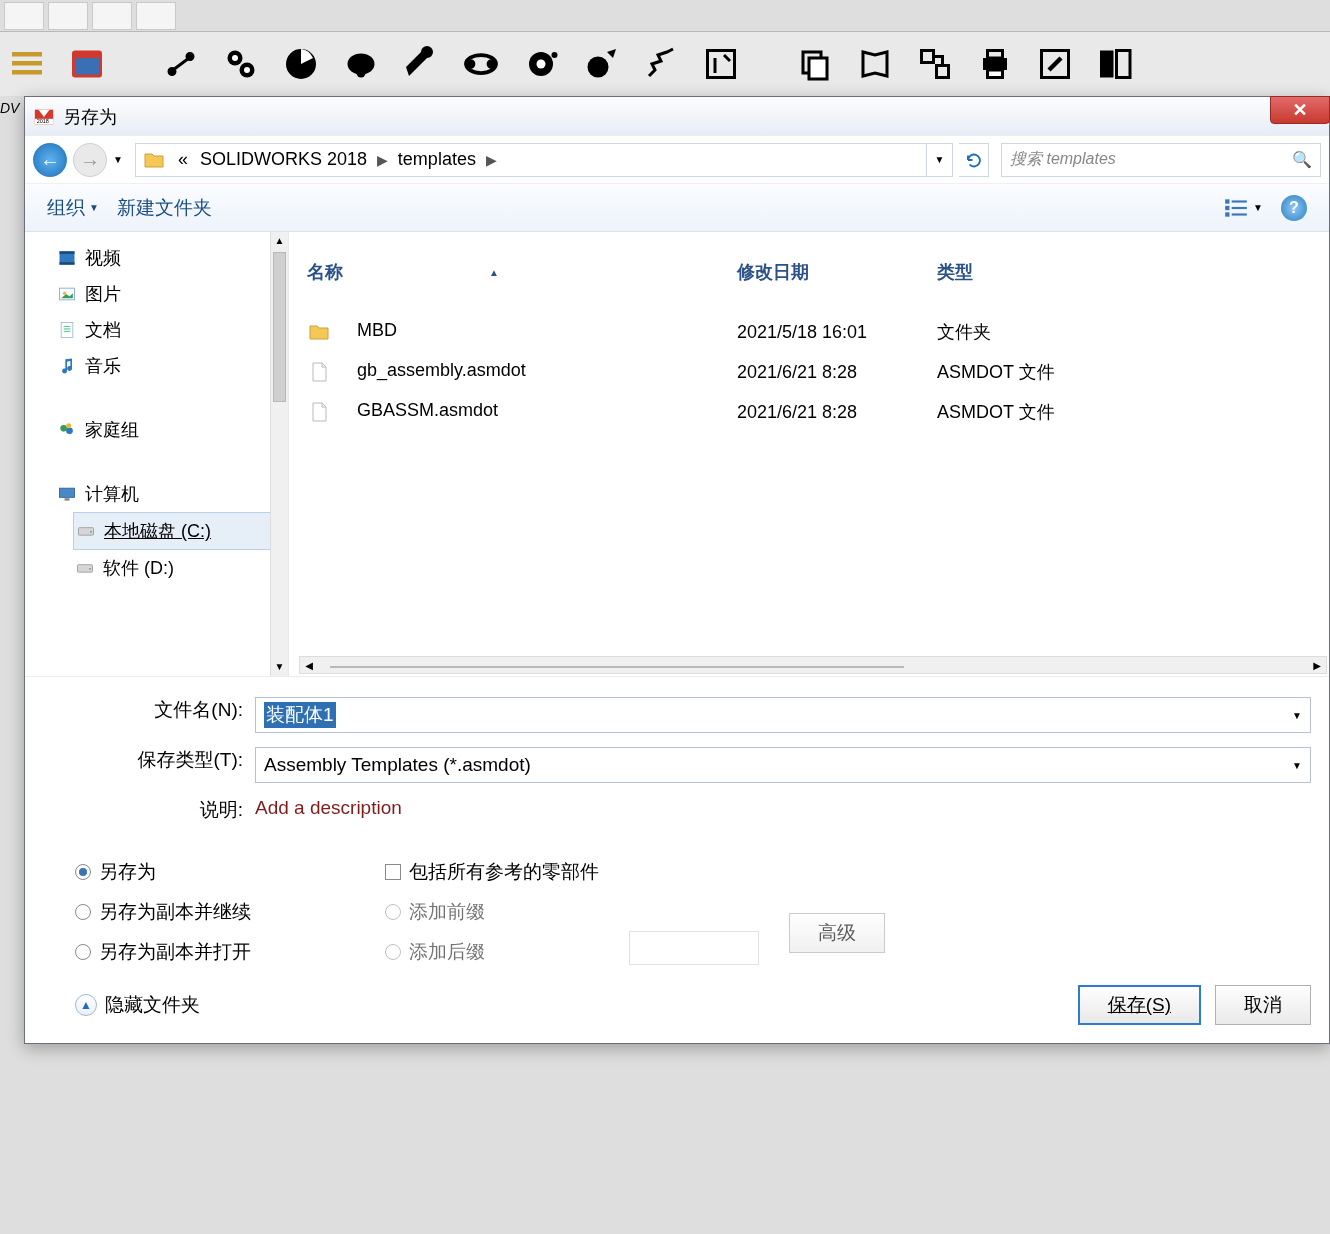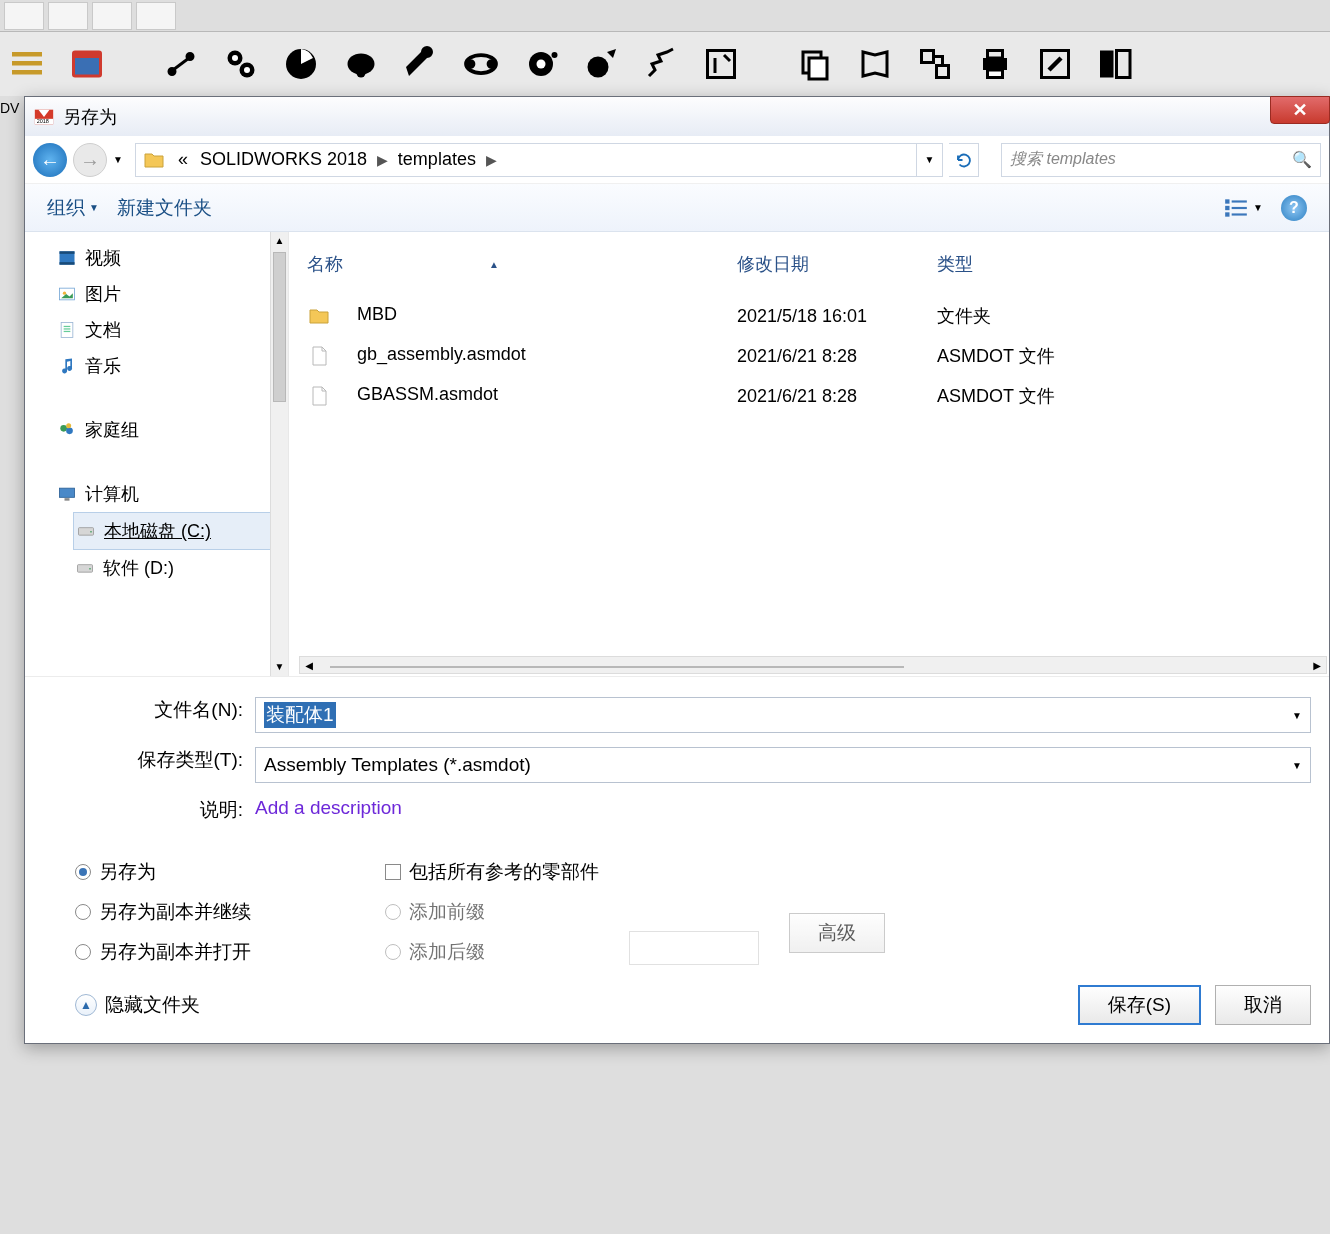--- a/index.html
+++ b/index.html
@@ -7,94 +7,94 @@
 
   
   .app-toolbars { background: #dedede; }
   .tb-row1 { height: 32px; border-bottom: 1px solid #b8b8b8; display:flex; align-items:center; gap:4px; padding:0 4px;}
   .tb-row1 .sq { width:40px; height:28px; border:1px solid #c9c9c9; background:#f5f5f5;}
   .tb-row2 { height: 64px; display:flex; align-items:center; gap:14px; padding: 8px 4px; background:#e9e9e9;}
   .tb-big { width:46px; height:46px; display:flex; align-items:center; justify-content:center; font-size:28px;}
   .tb-big svg { width:36px; height:36px; }
 
   
-  .edge { position:absolute; left:0; top:96px; width:20px; height:24px; display:flex; align-items:center; font-size:14px;}
+  .edge { position:absolute; left:0; top:96px; width:20px; height:24px; display:flex; align-items:center; font-size:14px;font-style:italic;}
 
   
   .dialog { position:absolute; left:24px; top:96px; right:0; background:#fff; border:1px solid #6a6f7a; border-top:none; box-shadow:0 4px 16px rgba(0,0,0,.3); }
   .dlg-title { height:40px; background:linear-gradient(#fdfdfe,#e7ecf5); border-top:1px solid #6a6f7a; display:flex; align-items:center; padding:0 8px; position:relative;}
   .dlg-title .title-text { font-size:18px; margin-left:8px;}
   .dlg-close { position:absolute; right:-1px; top:-1px; width:60px; height:28px; background:linear-gradient(#e26b6b,#c83a2e); border:1px solid #9a2b22; border-radius:0 0 4px 4px; color:#fff; display:flex; align-items:center; justify-content:center; font-size:18px; font-weight:bold;}
   .dlg-icon { width:22px; height:22px;}
 
   .nav-row { height:48px; display:flex; align-items:center; gap:6px; padding:6px 8px; background:#fff; border-bottom:1px solid #f0f0f0;}
   .nav-back,.nav-fwd { width:34px; height:34px; border-radius:50%; display:flex; align-items:center; justify-content:center;}
   .nav-back { background:radial-gradient(#5fb3ef,#1a6db8); color:#fff; font-size:20px;}
   .nav-fwd  { background:#e9e9e9; border:1px solid #cfcfcf; color:#999; font-size:20px;}
   .nav-dd   { width:16px; font-size:10px;}
   .crumbbox { flex:1; display:flex; align-items:center; border:1px solid #cfd7e3; height:34px;}
   .folder-ic{ width:24px; height:24px; margin:0 6px;}
   .crumb { padding:0 6px; font-size:18px;}
   .crumb-sep{ padding:0 4px; font-size:14px; color:#555;}
   .crumb-ddl{ width:26px; text-align:center; border-left:1px solid #cfd7e3; height:100%; display:flex; align-items:center; justify-content:center; font-size:10px;}
   .refresh { width:30px; height:34px; border:1px solid #cfd7e3; border-left:none; display:flex; align-items:center; justify-content:center; color:#1a6db8;}
-  .searchbox{ width:320px; height:34px; border:1px solid #cfd7e3; margin-left:16px; display:flex; align-items:center; padding:0 8px; color:#888; font-style:italic;}
+  .searchbox{ width:320px; height:34px; border:1px solid #cfd7e3; margin-left:6px; display:flex; align-items:center; padding:0 8px; color:#888; font-style:italic;}
   .searchbox .mag{ margin-left:auto; color:#1a6db8; font-style:normal;}
 
   .toolbar2 { height:48px; display:flex; align-items:center; gap:18px; padding:0 22px; background:linear-gradient(#fafcff,#eef3fb); border-bottom:1px solid #dbe3ee;}
   .tlink { color:#1a4f85; font-size:19px; display:flex; align-items:center; gap:4px;}
   .tlink .caret{ font-size:10px;}
   .toolbar2 .spacer{flex:1;}
   .view-ic, .help-ic { display:flex; align-items:center; gap:4px;}
   .help-ic { width:26px; height:26px; border-radius:50%; background:radial-gradient(#8fc7f3,#2b7fc2); color:#fff; justify-content:center; font-weight:bold;}
 
   .explorer { display:flex; height:444px; }
   .treepane { width:264px; border-right:1px solid #e8e8e8; padding:8px 0 0 30px; font-size:18px; position:relative; overflow:hidden;}
   .tree-scroll { position:absolute; right:0; top:0; width:18px; height:100%; background:#f0f0f0; border-left:1px solid #dcdcdc;}
   .tree-scroll .up,.tree-scroll .dn{ height:18px; text-align:center; font-size:10px; line-height:18px;}
   .tree-scroll .thumb{ margin:2px; height:150px; background:#cfcfcf; border:1px solid #b8b8b8;}
   .tnode { display:flex; align-items:center; gap:8px; padding:6px 2px;}
   .tnode.sel { background:#e6eef8; border:1px solid #b8cfe8;}
   .tnode .ic { width:20px; height:20px; display:flex; align-items:center; justify-content:center; font-size:18px;}
   .tgap { height:28px; }
 
   .listpane { flex:1; position:relative; font-size:18px;}
-  .lh { display:grid; grid-template-columns: 430px 200px 260px; padding:20px 18px; color:#2a5188;}
+  .lh { display:grid; grid-template-columns: 430px 200px 260px; padding:28px 18px; color:#2a5188;font-weight:bold;}
   .lh .c1{ display:flex; align-items:center; gap:6px;}
   .lh .sort{ font-size:10px; margin-left:140px;}
   .lrow { display:grid; grid-template-columns: 430px 200px 260px; padding:8px 18px; align-items:center;}
   .lrow .cellname{ display:flex; align-items:flex-start; gap:26px;}
   .fileic{ width:24px; height:24px; display:flex; align-items:center; justify-content:center;}
   .hscroll{ position:absolute; bottom:2px; left:10px; right:2px; height:18px; background:#f0f0f0; border:1px solid #dcdcdc; display:flex; align-items:center;}
   .hscroll .lft,.hscroll .rgt{ width:18px; text-align:center; font-size:10px;}
   .hscroll .trk{ flex:1; position:relative;}
   .hscroll .thb{ position:absolute; left:12px; width:58%; top:1px; bottom:1px; background:#cfcfcf; border:1px solid #b8b8b8;}
 
   .formarea { padding: 20px 18px 14px 50px; background:#fff; border-top:1px solid #ececec;}
   .frow { display:flex; align-items:flex-start; margin-bottom:14px;}
   .frow label { width:180px; text-align:right; padding-right:12px; font-size:19px;}
   .ftxt { flex:1; height:36px; border:1px solid #b8c2d0; padding:0 8px; font-size:19px; display:flex; align-items:center; position:relative;}
   .ftxt .dd { margin-left:auto; font-size:10px;}
   .fval-sel { background:#2f6fb4; color:#fff; padding:0 2px;}
-  .desc-link{ color:#6d28d9; font-size:19px;}
+  .desc-link{ color:#7f1d1d; font-size:19px;}
 
   .opts { display:flex; padding: 8px 18px 16px 50px; gap:30px; font-size:19px; background:#fff;}
   .col { display:flex; flex-direction:column; gap:14px;}
   .radio,.check{ display:flex; align-items:center; gap:8px;}
   .r,.c{ width:16px; height:16px; border:1px solid #8a8a8a; background:#fff; display:inline-flex; align-items:center; justify-content:center;}
   .r{ border-radius:50%;}
   .r.on::after{ content:""; width:8px; height:8px; background:#3a74b6; border-radius:50%;}
   .mini-in{ width:130px; height:34px; border:1px solid #c8c8c8;}
   .btn{ height:40px; padding:0 28px; border:1px solid #b0b0b0; background:linear-gradient(#fefefe,#e9e9e9); font-size:19px; display:inline-flex; align-items:center; justify-content:center;}
 
   .footer{ display:flex; align-items:center; padding:4px 18px 18px 50px; background:#fff;}
   .hide-toggle{ display:flex; align-items:center; gap:8px; font-size:19px;}
   .circ{ width:22px; height:22px; border:1px solid #9fb8d4; border-radius:50%; display:flex; align-items:center; justify-content:center; font-size:12px; color:#2a6aac; background:linear-gradient(#fff,#e9f1fa);}
   .footer .spacer{flex:1;}
-  .btn.primary{ border:2px solid #2f7bd1;}
+  .btn.primary{ border:2px solid #2f7bd1;text-decoration:underline;}
 </style>
 </head>
 <body>
 
 <div class="app-toolbars">
   <div class="tb-row1">
     <div class="sq"></div>
     <div class="sq"></div>
     <div class="sq"></div>
     <div class="sq"></div>

